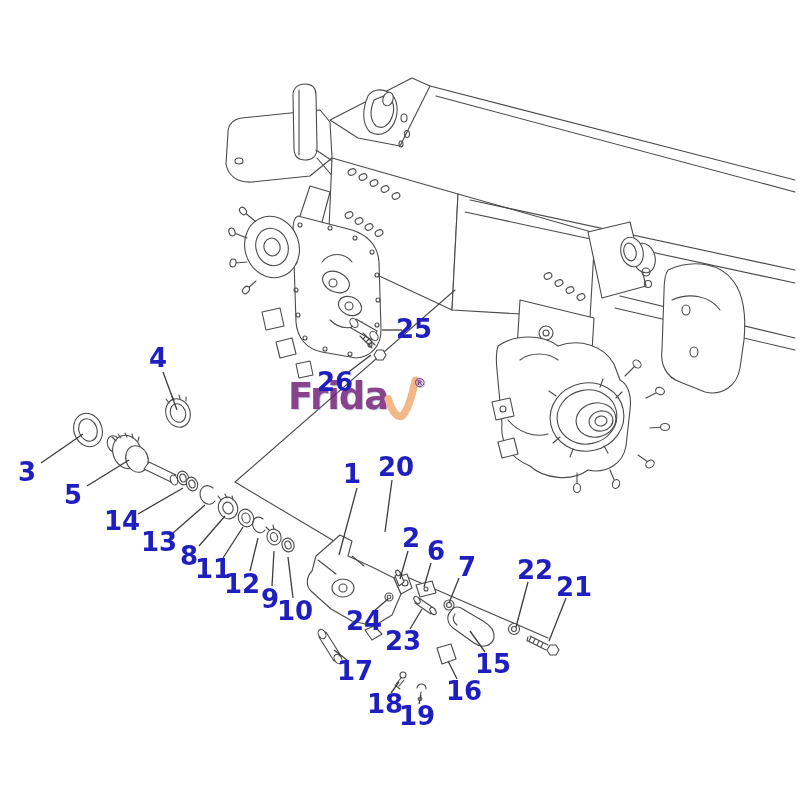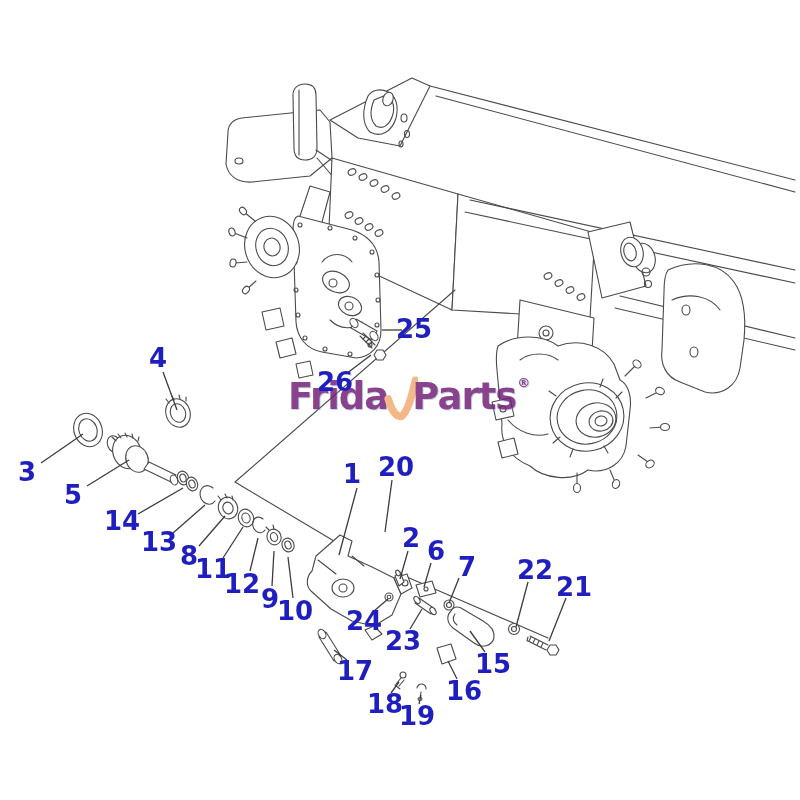--- a/index.html
+++ b/index.html
@@ -260,21 +260,20 @@
       <path class="lnw" d="M559,650 L556,655 L550,655 L547,650 L550,645 L556,645 Z"></path>
     </g>
   </svg>
 
   <div class="watermark" style="color: #701a75;">
     <span>Frida</span>
     <svg class="swoosh" viewBox="0 0 40 56">
       <path id="swoosh-path" d="M5,28 C9,42 15,50 21,48 C28,43 33,24 37,6" fill="none" stroke-width="9" stroke-linecap="round" stroke="#f2a96e"></path>
     </svg>
     <span class="sr">y</span>
-    <span>Parts</span>
     <span class="reg">®</span>
   </div>
 
   <svg id="callout-svg" viewBox="0 0 800 800">
     <g id="callout-layer-group">
         <line x1="357" y1="488" x2="339" y2="555" stroke="#3c3c3c" stroke-width="1.3"></line>
         <text x="352" y="474" fill="#1f1fc0" text-anchor="middle" dominant-baseline="central" class="callout-text">1</text>
         <line x1="408" y1="551" x2="400" y2="579" stroke="#3c3c3c" stroke-width="1.3"></line>
         <text x="411" y="538" fill="#1f1fc0" text-anchor="middle" dominant-baseline="central" class="callout-text">2</text>
         <line x1="41" y1="463" x2="83" y2="434" stroke="#3c3c3c" stroke-width="1.3"></line>

